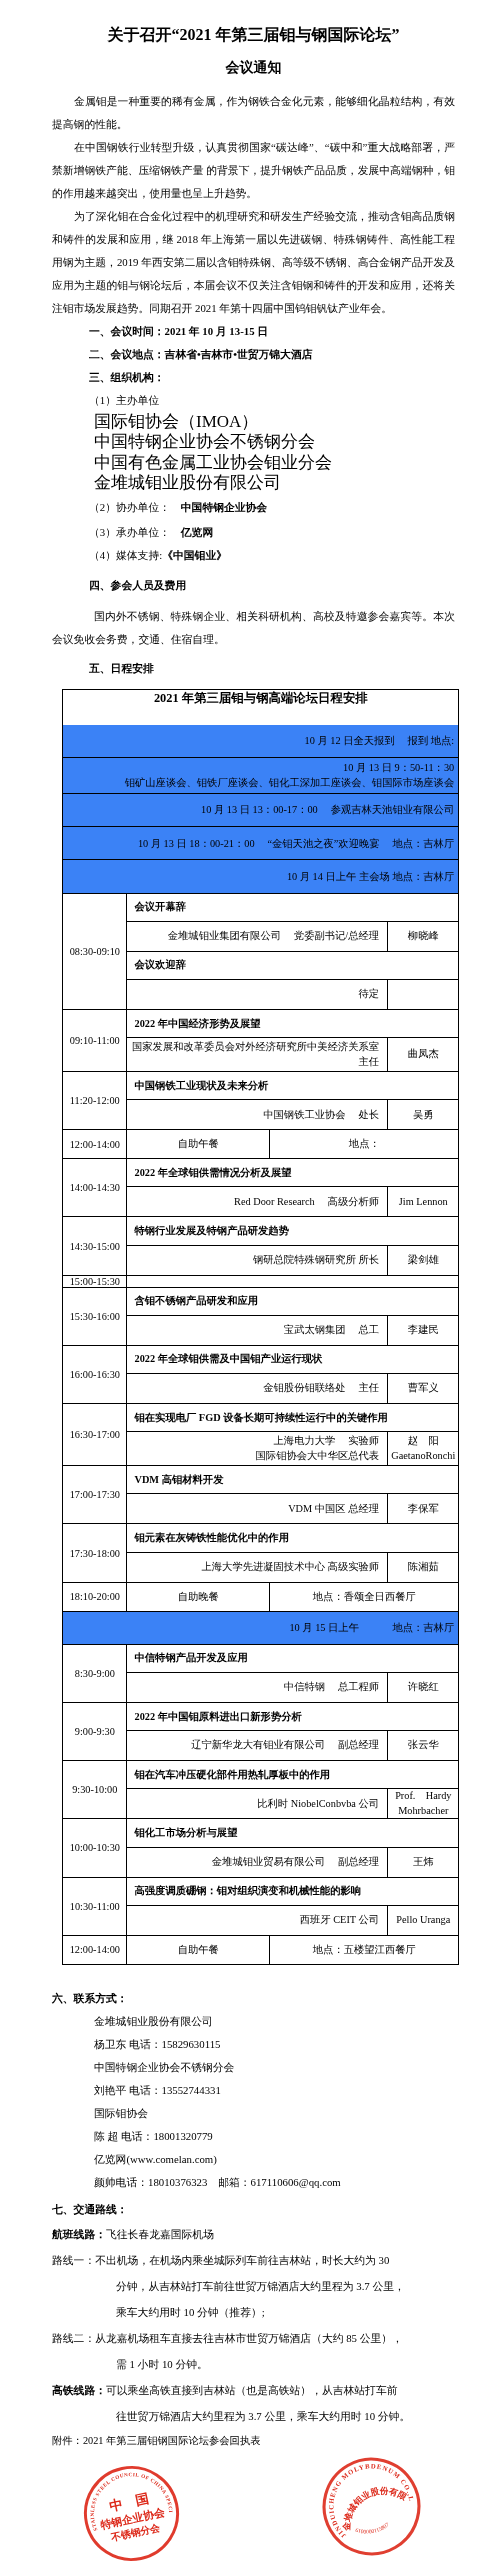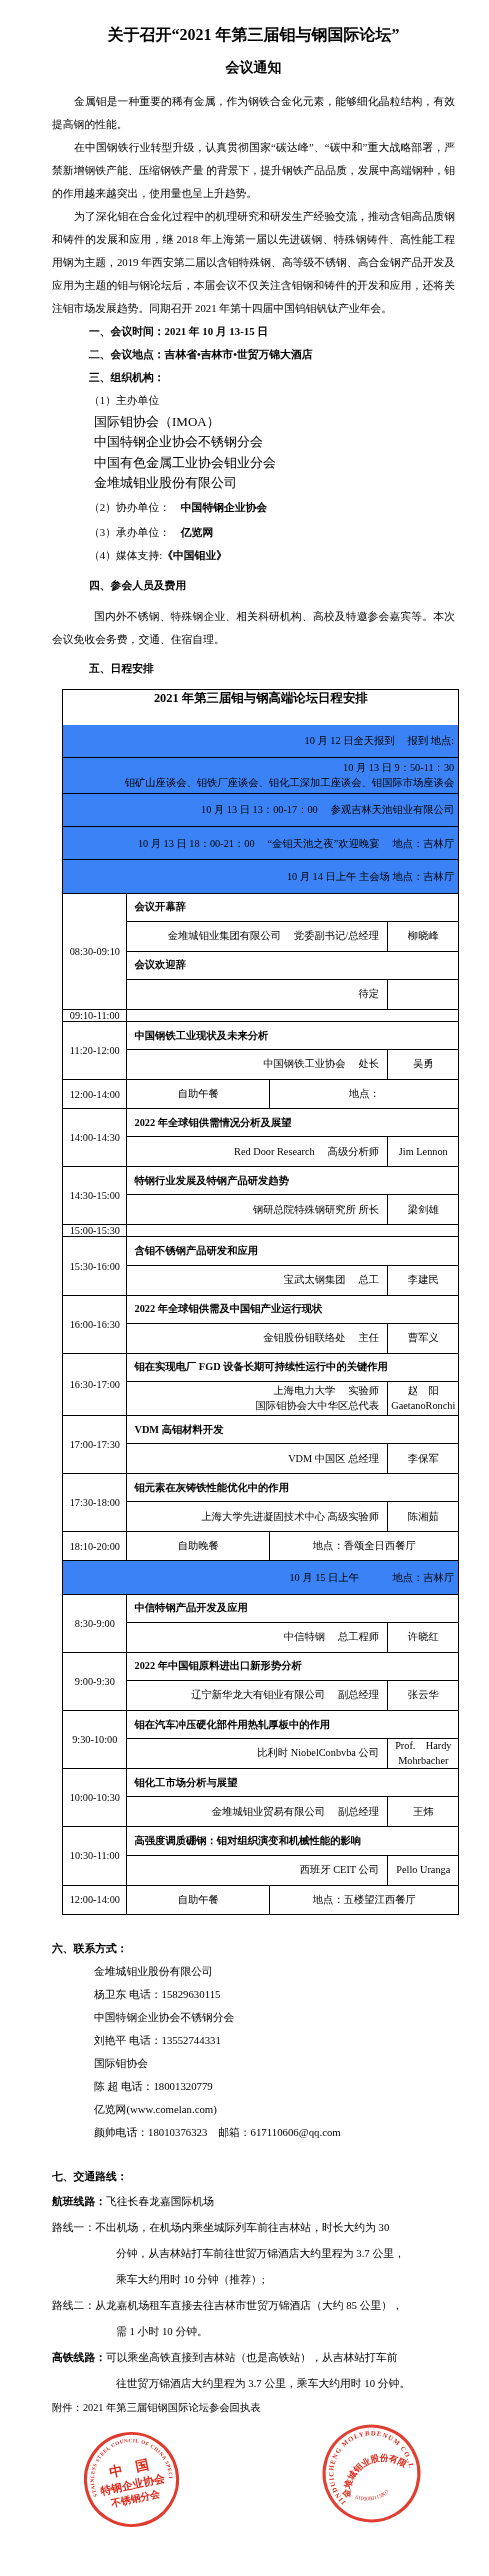--- a/index.html
+++ b/index.html
@@ -7,21 +7,21 @@
        font-family:"Liberation Serif","DejaVu Serif",serif;overflow:hidden;}
   .page{padding:15.5px 34px 0 52px;position:relative;}
   .t1{font-size:16px;font-weight:bold;text-align:center;line-height:20.6px;margin-top:9.3px;}
   .t2{font-size:14px;font-weight:bold;text-align:center;line-height:20.6px;margin-top:12.4px;}
   .p{font-size:10.8px;line-height:23px;text-align:justify;margin:0;}
   .p.first{margin-top:11.3px;}
   .ind{text-indent:22px;}
   .ind2{text-indent:42px;margin-top:8px;}
   .sec{font-size:10.8px;line-height:23px;margin:0 0 0 37px;}
   .sec b, .b{font-weight:bold;}
-  .orgname{font-size:13px;line-height:20.6px;margin:0 0 0 42px;}
+  .orgname{font-size:17px;line-height:20.6px;margin:0 0 0 42px;}
   
   .sched{border:1.5px solid #000;margin:8.2px 0 0 10.3px;width:395px;font-size:10.3px;}
   .sched .row{border-top:1px solid #000;display:flex;align-items:stretch;}
   .sched .row:first-child{border-top:none;}
   .thead{min-height:35px;display:flex;align-items:center;justify-content:center;
          font-size:12.4px;font-weight:bold;background:#fff;}
   .banner{background:#3b82f6;font-weight:normal;text-align:right;
           display:flex;flex-direction:column;justify-content:center;
           min-height:28px;padding:2.1px 4.1px;flex:1;line-height:15.5px;}
   .stime{width:63px;flex:0 0 63px;border-right:1px solid #000;display:flex;
@@ -125,20 +125,31 @@
                 <div class="">待定</div>
               </div>
               <div class="sname">
                 <div class=""></div>
               </div>
             </div>
           </div>
         </div>
         <div class="row">
           <div class="stime">09:10-11:00</div>
+          <div class="scontent">
+            <div class="ssub stitle">2022 年中国经济形势及展望</div>
+            <div class="ssub sorgrow">
+              <div class="sorg">
+                <div class="">国家发展和改革委员会对外经济研究所中美经济关系室　 主任</div>
+              </div>
+              <div class="sname">
+                <div class="">曲凤杰</div>
+              </div>
+            </div>
+          </div>
         </div>
         <div class="row">
           <div class="stime">11:20-12:00</div>
           <div class="scontent">
             <div class="ssub stitle">中国钢铁工业现状及未来分析</div>
             <div class="ssub sorgrow">
               <div class="sorg">
                 <div class="">中国钢铁工业协会　 处长</div>
               </div>
               <div class="sname">
@@ -347,21 +358,21 @@
   <p class="hline b" style="margin-top:21.6px">六、联系方式：</p>
   <p class="cline">金堆城钼业股份有限公司</p>
   <p class="cline">杨卫东 电话：15829630115</p>
   <p class="cline">中国特钢企业协会不锈钢分会</p>
   <p class="cline">刘艳平 电话：13552744331</p>
   <p class="cline">国际钼协会</p>
   <p class="cline">陈 超 电话：18001320779</p>
   <p class="cline">亿览网(www.comelan.com)</p>
   <p class="cline">颜帅电话：18010376323　邮箱：617110606@qq.com</p>
 
-  <p class="hline b" style="margin-top:20px">七、交通路线：</p>
+  <p class="hline b" style="margin-top:3px">七、交通路线：</p>
   <p class="tr-item"><b>航班线路：</b><span>飞往长春龙嘉国际机场</span></p>
   <p class="tr-item" style="margin-left:0">路线一：不出机场，在机场内乘坐城际列车前往吉林站，时长大约为 30</p>
   <p class="tr-item tr-cont">分钟，从吉林站打车前往世贸万锦酒店大约里程为 3.7 公里，</p>
   <p class="tr-item tr-cont">乘车大约用时 10 分钟（推荐）;</p>
   <p class="tr-item">路线二：从龙嘉机场租车直接去往吉林市世贸万锦酒店（大约 85 公里），</p>
   <p class="tr-item tr-cont">需 1 小时 10 分钟。</p>
   <p class="tr-item"><b>高铁线路：</b><span>可以乘坐高铁直接到吉林站（也是高铁站），从吉林站打车前</span></p>
   <p class="tr-item tr-cont">往世贸万锦酒店大约里程为 3.7 公里，乘车大约用时 10 分钟。</p>
   <p class="tr-item" style="font-size:10.3px;line-height:23px">附件：2021 年第三届钼钢国际论坛参会回执表</p>
 

